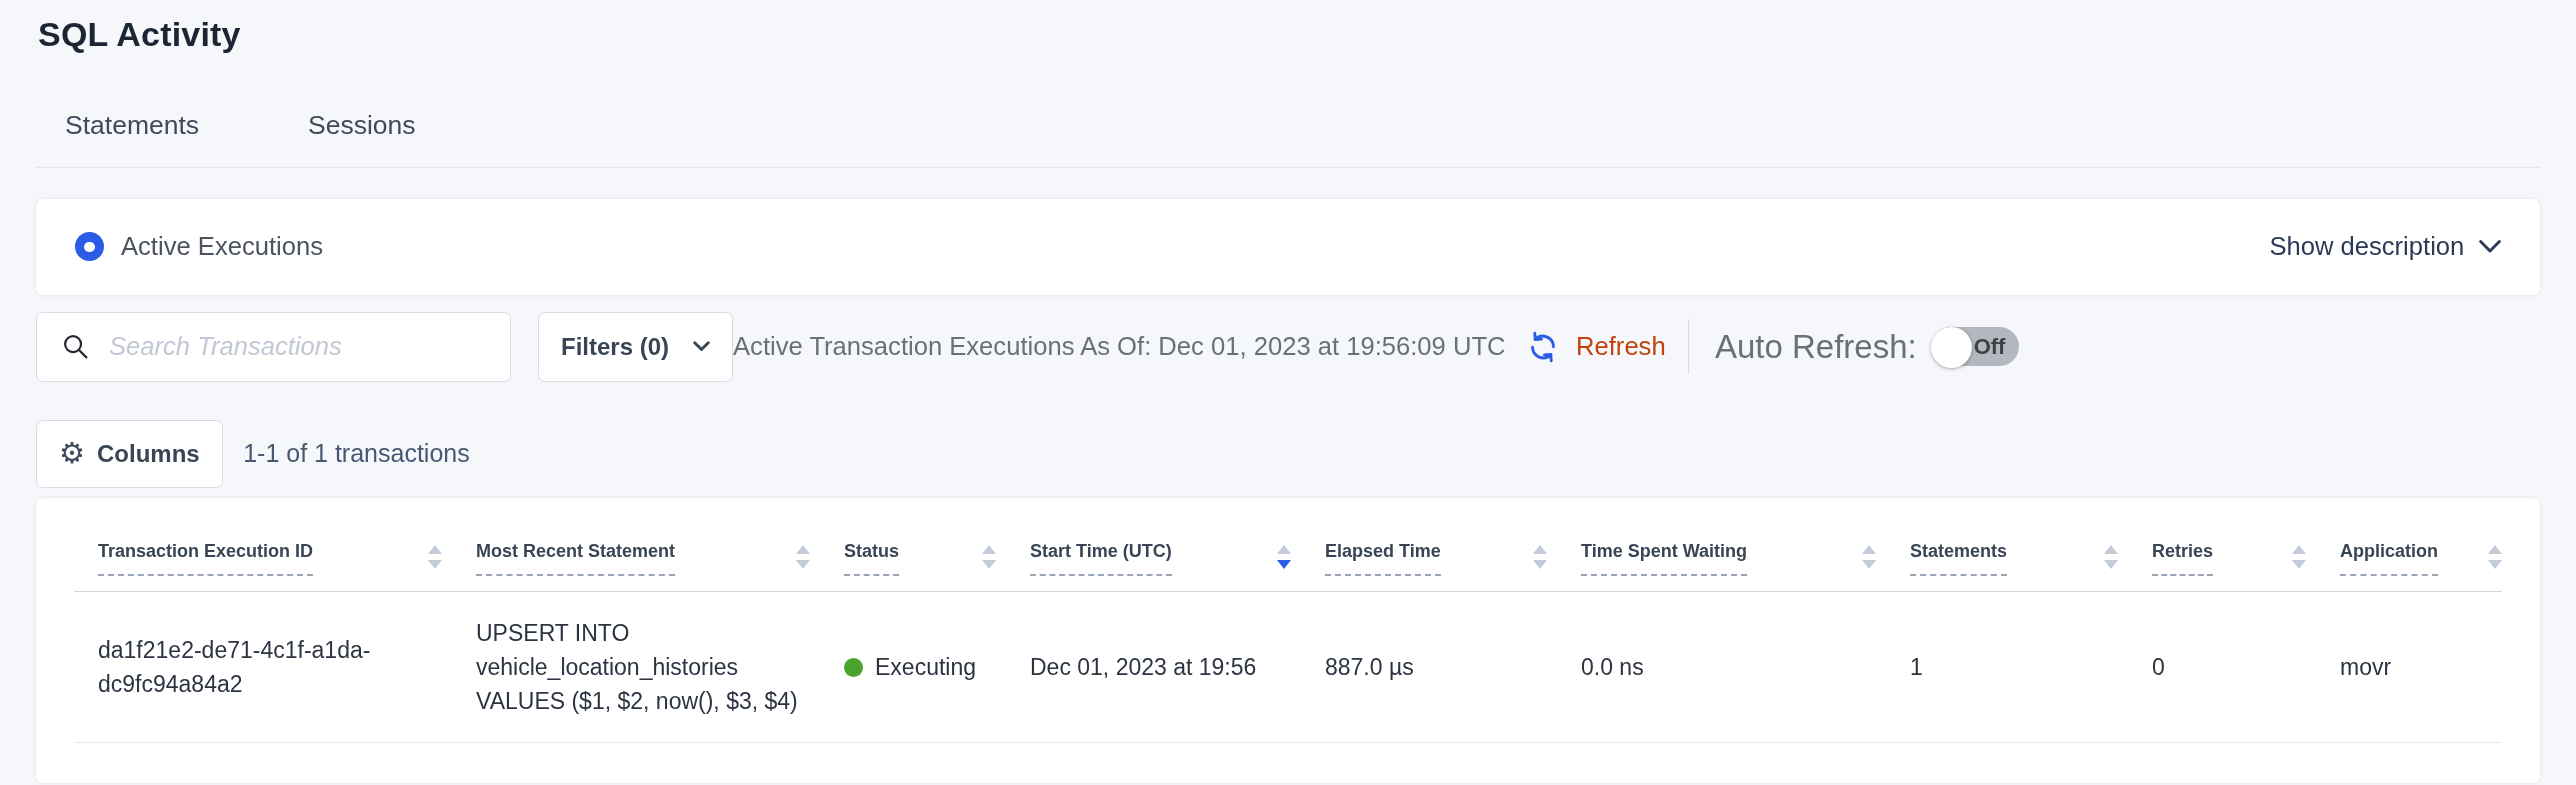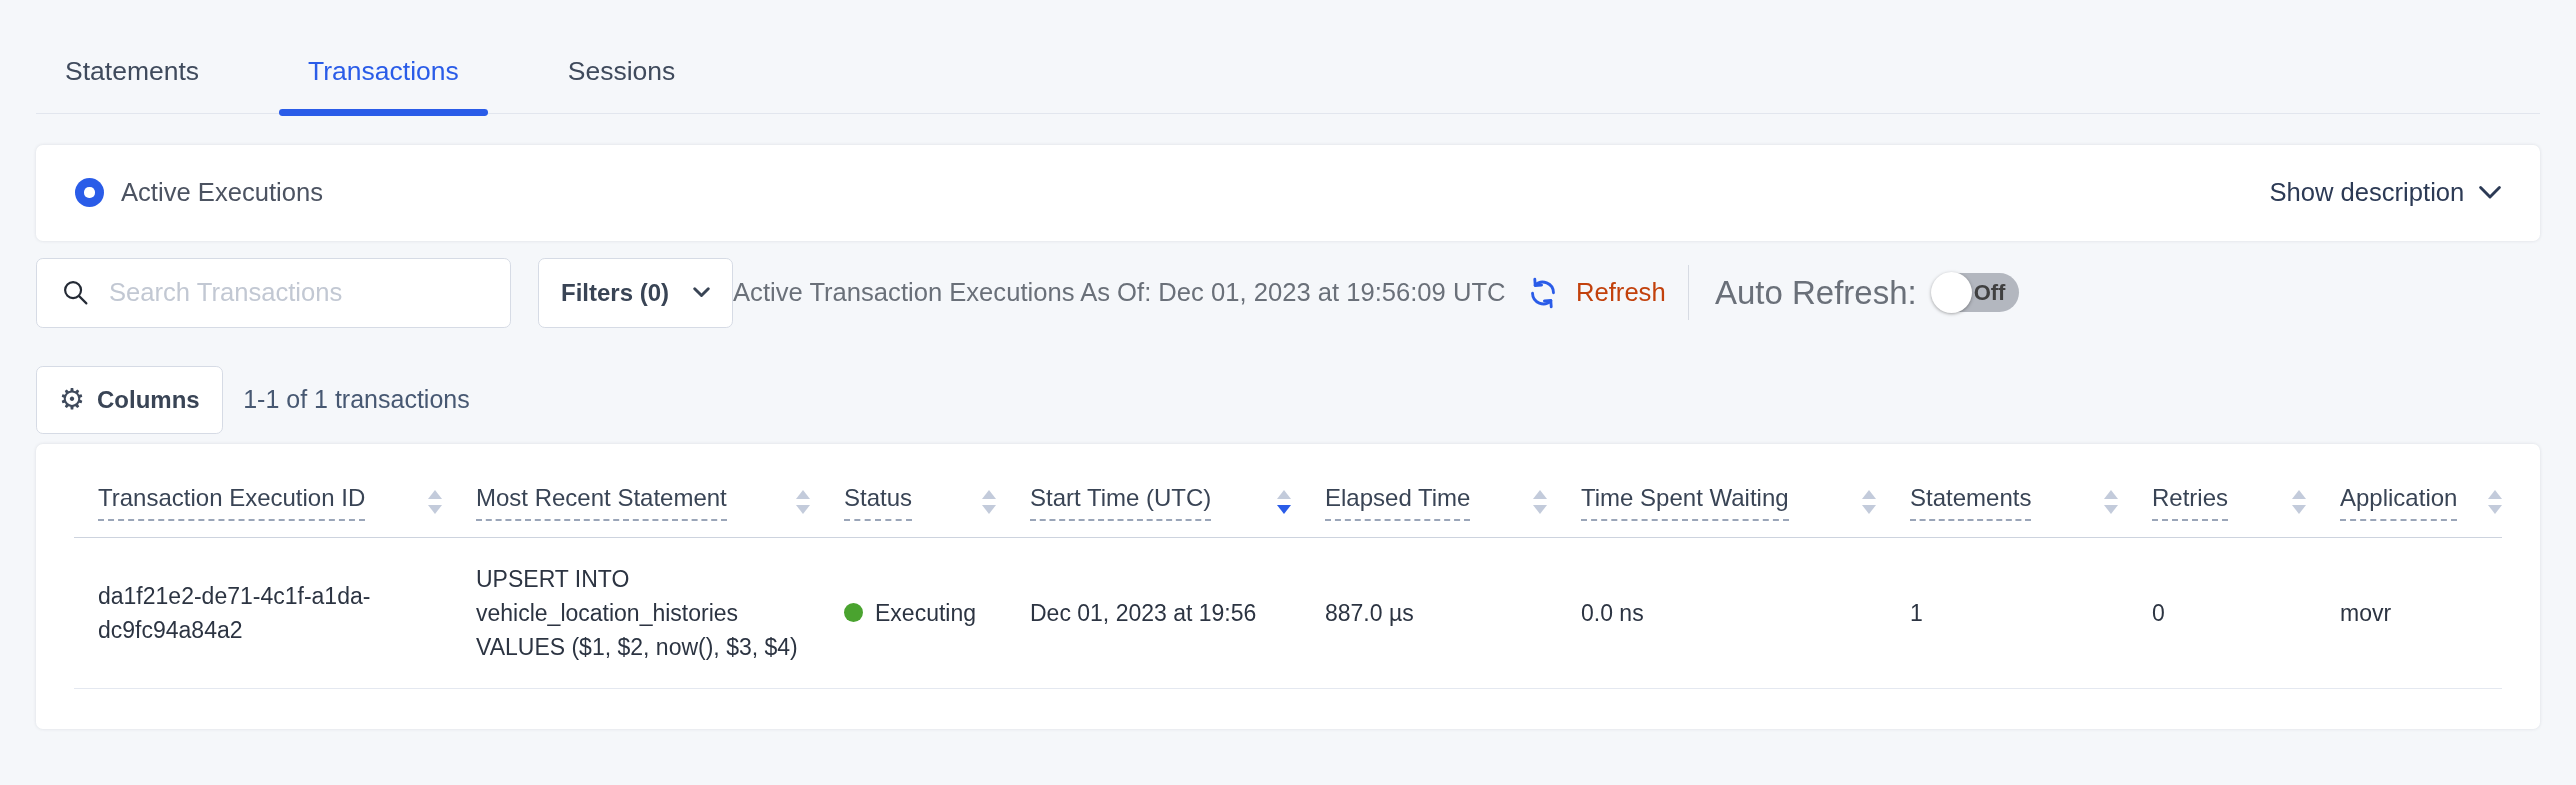--- a/index.html
+++ b/index.html
@@ -74,21 +74,21 @@
   }
   .search {
     width:475px; height:70px; background:#fff;
     border:1.7px solid #d6dbe5; border-radius:6.8px;
     display:flex; align-items:center; padding:0 17px 0 24px;
   }
   .search svg { flex:none; }
   .search input {
     border:none; outline:none; width:100%;
     font-family:"Liberation Sans", sans-serif;
-    font-size:25.6px; color:#242a35; margin-left:19px; background:transparent;
+    font-size:25.6px; color:#242a35; margin-left:19px; background:transparent;font-style:italic;
   }
   .search input::placeholder { color:#c2c8d3; }
   .btn {
     height:70px; background:#fff; border:1.7px solid #d6dbe5; border-radius:6.8px;
     display:flex; align-items:center; cursor:pointer;
     font-family:"Liberation Sans", sans-serif;
     font-size:24px; font-weight:700; color:#394455;
   }
   .btn-filters { margin-left:27px; padding:0 22px; gap:24px; }
   .asof { font-size:25.6px; color:#6a7079; }
@@ -121,21 +121,21 @@
 
   
   .tablecard { margin:10.2px 36px 0 36px; height:285px; padding:0 38px; overflow:hidden; }
   table { width:100%; border-collapse:collapse; table-layout:fixed; }
   th, td { text-align:left; vertical-align:middle; }
   th { padding:39px 34px 15.4px 0; border-bottom:1.7px solid #cdd3de; cursor:pointer; }
   th:first-child, td:first-child { padding-left:24px; }
   th:last-child, td:last-child { padding-right:0;margin-left:37px; }
   .th-inner { display:flex; align-items:center; justify-content:space-between; gap:10.2px; }
   .th-label {
-    font-size:24px; font-weight:400; color:#394455; line-height:29px;
+    font-size:18px; font-weight:700; color:#394455; line-height:29px;
     border-bottom:2.6px dashed #9aa5b8; padding-bottom:7.7px;
     white-space:nowrap;
   }
   .sort { display:inline-flex; flex-direction:column; gap:6px; flex:none; }
   .sort i { display:block; width:0; height:0; border-left:7.7px solid transparent; border-right:7.7px solid transparent; }
   .sort .up   { border-bottom:9.4px solid #c3cbdb; }
   .sort .down { border-top:9.4px solid #c3cbdb; }
   .sort.desc .down { border-top-color:#2a5ce8; }
   td {
     padding:24px 34px 24px 0;
@@ -146,24 +146,24 @@
   .status-cell { display:flex; align-items:center; gap:12px; }
   .status-dot { width:19px; height:19px; border-radius:50%; background:#4aa32f; flex:none; }
 
   .chev { stroke:currentColor; fill:none; stroke-width:3.4; stroke-linecap:round; stroke-linejoin:round; }
 </style>
 </head>
 <body>
 
 <div class="page">
 
+  <h1 class="page-title">SQL Activity</h1>
 
   <nav class="tabbar">
     <div class="tab">Statements</div>
-    <div class="tab active">Transactions</div>
     <div class="tab">Sessions</div>
   </nav>
 
   <section class="card viewbar">
     <label class="radio-opt">
       <span class="radio checked"></span>
       <span class="radio-label">Active Executions</span>
     </label>
     <div class="spacer"></div>
     <div class="show-desc">

